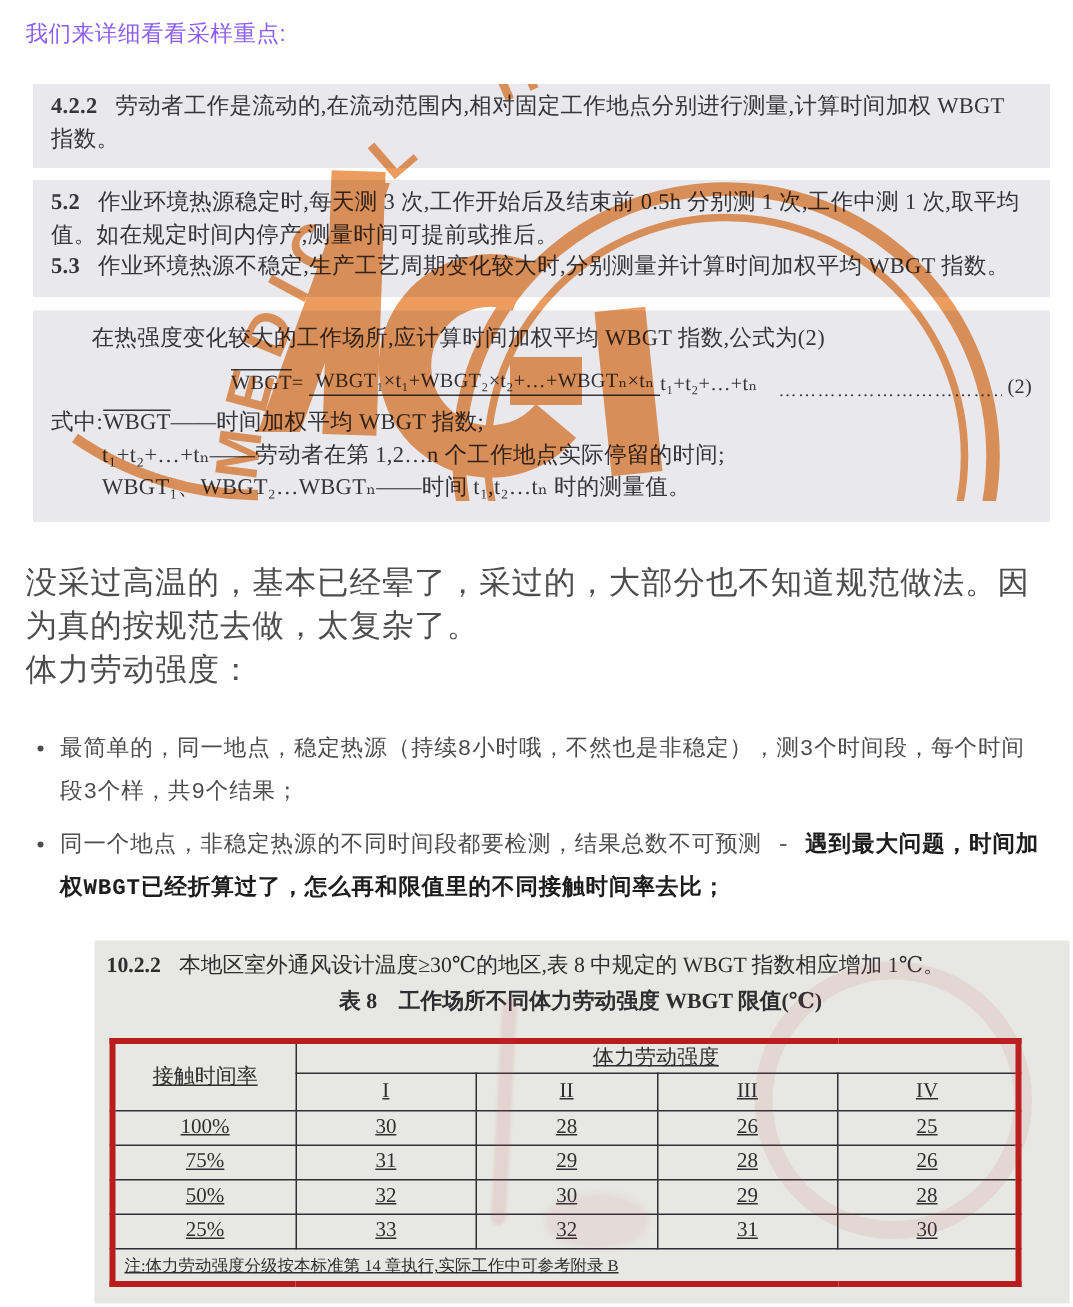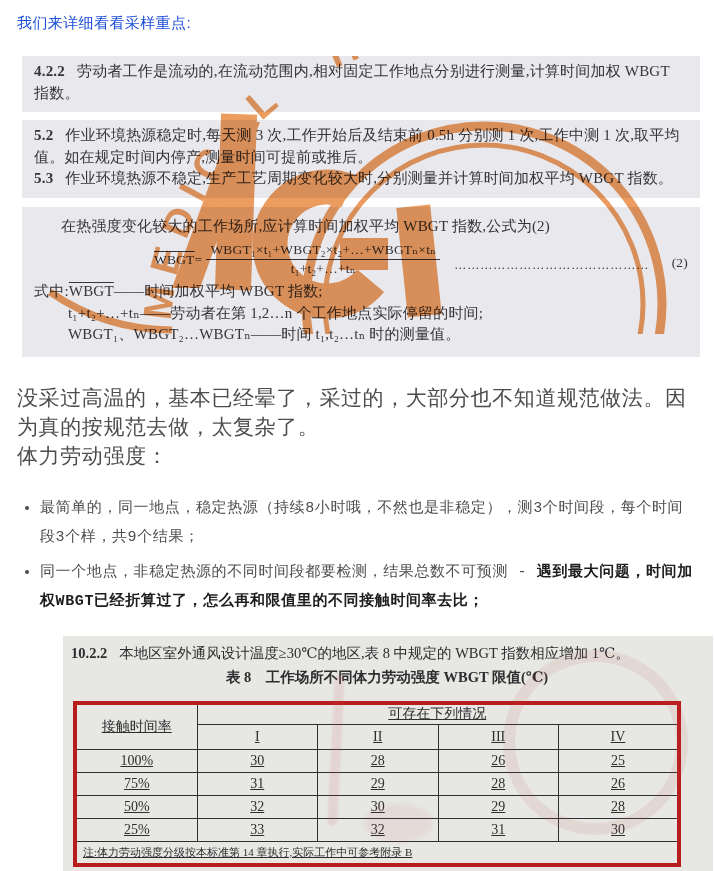--- a/index.html
+++ b/index.html
@@ -6,21 +6,21 @@
   html,body { margin:0; padding:0; background:#ffffff; }
   body {
     width:715px; height:871px; overflow:hidden;
     font-family:"Liberation Sans","DejaVu Sans",sans-serif;
     color:#4d4d4d;
   }
   .page { width:715px; padding-top:13px; }
 
   .intro {
     margin:0 20px 0 17px; font-size:15px; line-height:20px;
-    letter-spacing:0.4px; color:#1d4ed8;
+    letter-spacing:0.4px; color:#8b5cf6;
   }
 
   
   .scan1 {
     position:relative; margin:23px 0 0 22px; width:678px; overflow:hidden;
   }
   .scan-block {
     background:#e9e8ec; color:#35353a; padding:5px 12px 8px;
     font-family:"Liberation Serif","DejaVu Serif",serif;
     font-size:15px; line-height:21.5px; letter-spacing:0.2px;
@@ -28,21 +28,21 @@
   .scan-block p { margin:0; }
   .sec-num { font-weight:700; margin-right:12px; }
   .blk2 { margin-top:8px; }
   .blk3 { margin-top:9px; padding-top:9px; padding-bottom:12px; }
   .clause-indent { text-indent:1.8em; }
   .formula-row {
     display:flex; align-items:center; margin:5px 0 4px 120px;
     font-size:13.5px; line-height:16px;
   }
   .ovl { text-decoration:overline; }
-  .frac { display:inline-flex; flex-direction:column; text-align:center; margin:0 4px; }
+  .frac { display:inline-flex; flex-direction:row; text-align:center; margin:0 4px;align-items:center; }
   .frac .num { padding:0 4px 1px; border-bottom:1px solid #35353a; }
   .frac .den { padding-top:1px; }
   .leaders { flex:1; overflow:hidden; white-space:nowrap; margin:10px 4px 0 10px; font-size:12px; letter-spacing:1px; }
   .eq-no { margin-top:6px; }
   .where-line { margin-top:4px; }
   .def-line { padding-left:34px; line-height:21px; }
 
   .stamp { position:absolute; left:0; top:0; pointer-events:none; opacity:0.82; mix-blend-mode:multiply; }
 
   
@@ -150,21 +150,21 @@
     <li><span>同一个地点，非稳定热源的不同时间段都要检测，结果总数不可预测 - </span><b>遇到最大问题，时间加权WBGT已经折算过了，怎么再和限值里的不同接触时间率去比；</b></li>
   </ul>
 
   <figure class="scan2" style="margin-block:0; margin-inline:0; margin-top:20px; margin-left:63px;">
     <p class="clause"><span class="sec-num">10.2.2</span><span>本地区室外通风设计温度≥30℃的地区,表 8 中规定的 WBGT 指数相应增加 1℃。</span></p>
     <p class="tbl-title">表 8　工作场所不同体力劳动强度 WBGT 限值(℃)</p>
     <table class="limits">
       <tbody>
         <tr class="h1">
           <th class="rate-col" rowspan="2">接触时间率</th>
-          <th colspan="4">可存在下列情况</th>
+          <th colspan="4">体力劳动强度</th>
         </tr>
         <tr class="h2">
           <td>I</td>
           <td>II</td>
           <td>III</td>
           <td>IV</td>
         </tr>
         <tr class="dr">
           <td>100%</td>
           <td>30</td>

